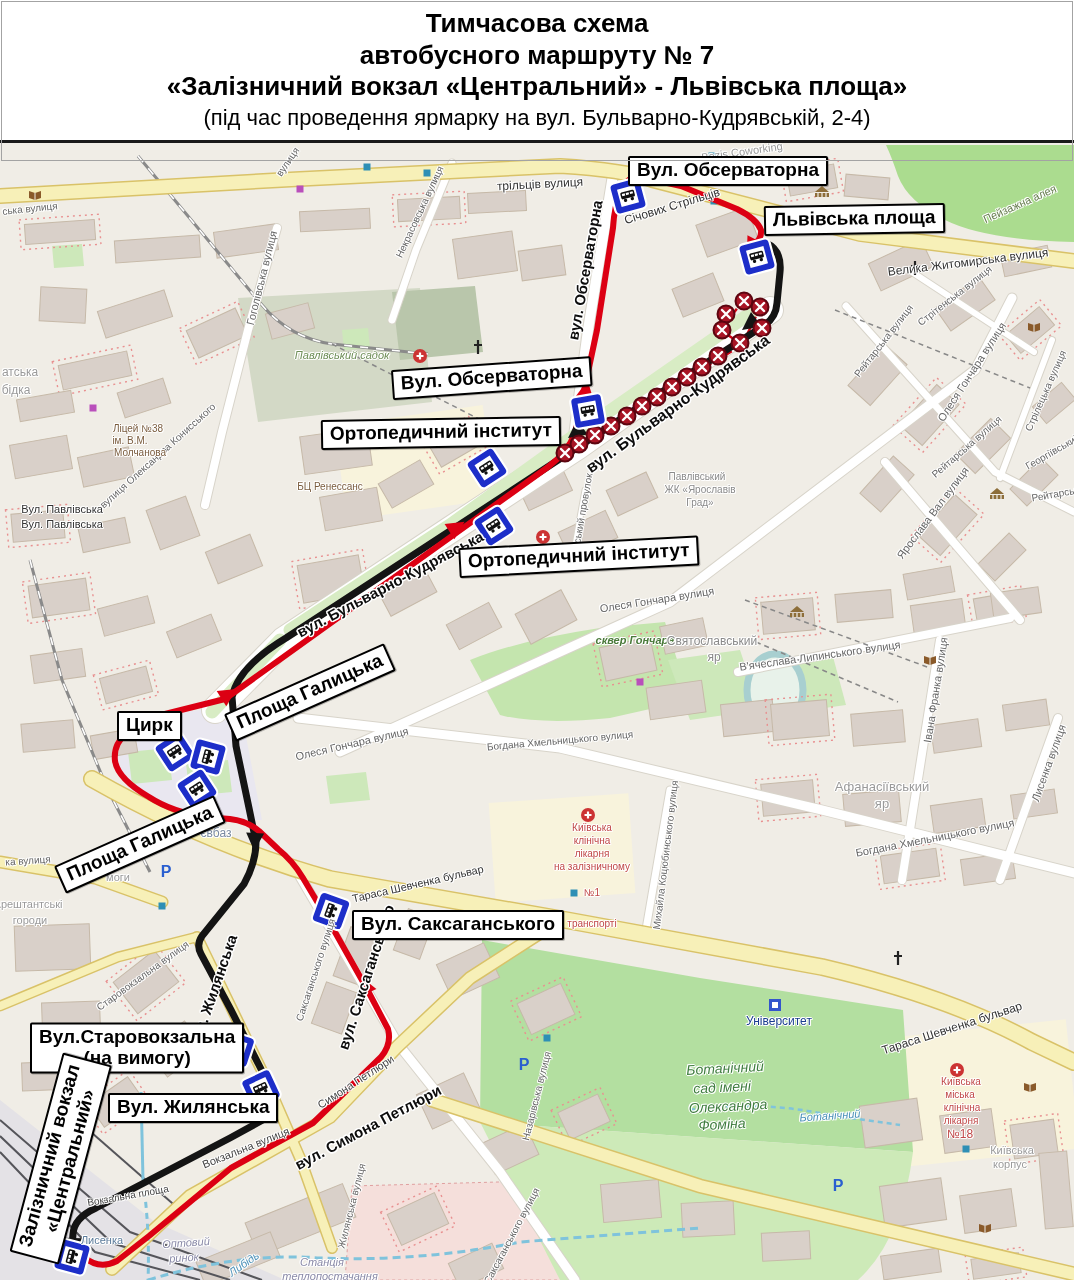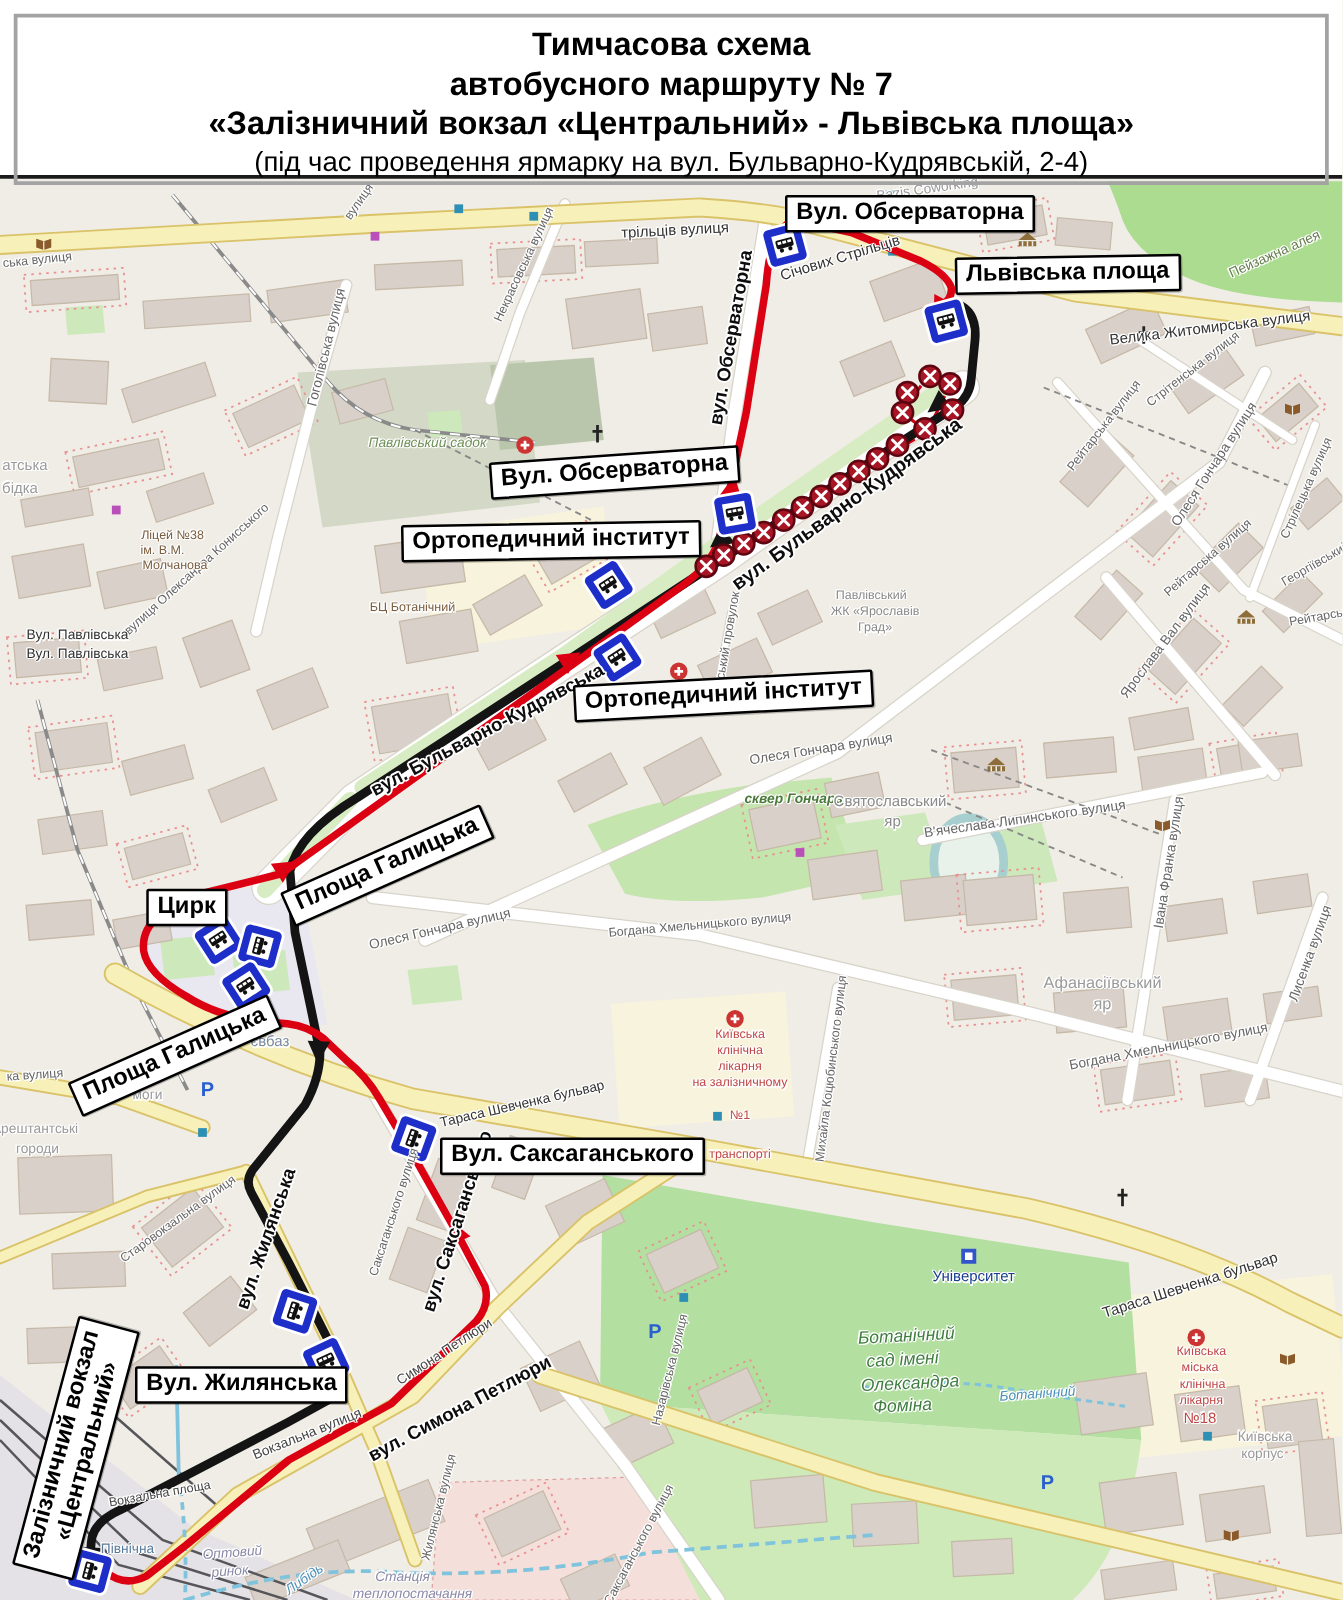--- a/index.html
+++ b/index.html
@@ -9,21 +9,21 @@
   #text-layer{position:absolute;left:0;top:0;width:1074px;height:1280px;pointer-events:none;}
   .mt{position:absolute;white-space:nowrap;line-height:1;
       text-shadow:1px 0 0 #fff,-1px 0 0 #fff,0 1px 0 #fff,0 -1px 0 #fff,1px 1px 0 #fff,-1px -1px 0 #fff;}
   .ann{position:absolute;white-space:nowrap;line-height:1;font-weight:bold;color:#0d0d0d;
       text-shadow:1.5px 0 0 #fff,-1.5px 0 0 #fff,0 1.5px 0 #fff,0 -1.5px 0 #fff,1px 1px 0 #fff,-1px -1px 0 #fff,1px -1px 0 #fff,-1px 1px 0 #fff;}
   .callout{position:absolute;background:#fff;border:2px solid #000;border-radius:2px;
       padding:2px 7px 3px 7px;font-size:19px;font-weight:bold;color:#000;white-space:nowrap;
       text-align:center;line-height:1.1;box-shadow:1px 1px 0 rgba(0,0,0,.25);}
   #title-box{position:absolute;left:0;top:0;width:1074px;height:143px;background:#fff;
       border-bottom:3px solid #1a1a1a;box-sizing:border-box;text-align:center;z-index:50;}
-  #title-box .inner{border:3px solid #a3a3a3;margin:11px;height:137px;box-sizing:border-box;padding-top:6px;}
+  #title-box .inner{border:1px solid #a3a3a3;margin:1px;height:160px;box-sizing:border-box;padding-top:6px;}
   .t-main{font-size:26px;font-weight:bold;color:#000;line-height:1.22;}
   .t-sub{font-size:22px;font-weight:normal;color:#000;line-height:1.35;}
 </style>
 </head>
 <body>
 
 <div id="poster">
 
   <svg id="map-svg" viewBox="0 0 1074 1280">
     <defs>
@@ -361,21 +361,21 @@
       <div class="mt" style="left: 1020px; top: 204px; font-size: 11px; color: rgb(102, 125, 78); transform: translate(-50%, -50%) rotate(-24deg);">Пейзажна алея</div>
       <div class="mt" style="left: 420px; top: 212px; font-size: 10px; color: rgb(102, 102, 102); transform: translate(-50%, -50%) rotate(-65deg);">Некрасовська вулиця</div>
       <div class="mt" style="left: 262px; top: 278px; font-size: 11px; color: rgb(102, 102, 102); transform: translate(-50%, -50%) rotate(-76deg);">Гоголівська вулиця</div>
       <div class="mt" style="left: 158px; top: 456px; font-size: 10px; color: rgb(102, 102, 102); transform: translate(-50%, -50%) rotate(-42deg);">вулиця Олександра Конисського</div>
       <div class="mt" style="left: 62px; top: 509px; font-size: 11px; color: rgb(51, 51, 51); transform: translate(-50%, -50%) rotate(0deg);">Вул. Павлівська</div>
       <div class="mt" style="left: 62px; top: 524px; font-size: 11px; color: rgb(51, 51, 51); transform: translate(-50%, -50%) rotate(0deg);">Вул. Павлівська</div>
       <div class="mt" style="left: 342px; top: 355px; font-size: 11px; color: rgb(111, 143, 88); transform: translate(-50%, -50%) rotate(0deg); font-style: italic;">Павлівський садок</div>
       <div class="mt" style="left: 138px; top: 429px; font-size: 10px; color: rgb(122, 92, 62); transform: translate(-50%, -50%) rotate(0deg);">Ліцей №38</div>
       <div class="mt" style="left: 130px; top: 441px; font-size: 10px; color: rgb(122, 92, 62); transform: translate(-50%, -50%) rotate(0deg);">ім. В.М.</div>
       <div class="mt" style="left: 140px; top: 453px; font-size: 10px; color: rgb(122, 92, 62); transform: translate(-50%, -50%) rotate(0deg);">Молчанова</div>
-      <div class="mt" style="left: 330px; top: 487px; font-size: 10px; color: rgb(122, 92, 62); transform: translate(-50%, -50%) rotate(0deg);">БЦ Ботанічний</div>
+      <div class="mt" style="left: 330px; top: 487px; font-size: 10px; color: rgb(122, 92, 62); transform: translate(-50%, -50%) rotate(0deg);">БЦ Ренессанс</div>
       <div class="mt" style="left: 697px; top: 477px; font-size: 10px; color: rgb(138, 138, 138); transform: translate(-50%, -50%) rotate(0deg);">Павлівський</div>
       <div class="mt" style="left: 700px; top: 490px; font-size: 10px; color: rgb(138, 138, 138); transform: translate(-50%, -50%) rotate(0deg);">ЖК «Ярославів</div>
       <div class="mt" style="left: 700px; top: 503px; font-size: 10px; color: rgb(138, 138, 138); transform: translate(-50%, -50%) rotate(0deg);">Град»</div>
       <div class="mt" style="left: 581px; top: 522px; font-size: 10px; color: rgb(102, 102, 102); transform: translate(-50%, -50%) rotate(-80deg);">Чеховський провулок</div>
       <div class="mt" style="left: 657px; top: 600px; font-size: 11px; color: rgb(102, 102, 102); transform: translate(-50%, -50%) rotate(-9deg);">Олеся Гончара вулиця</div>
       <div class="mt" style="left: 352px; top: 744px; font-size: 11px; color: rgb(102, 102, 102); transform: translate(-50%, -50%) rotate(-13deg);">Олеся Гончара вулиця</div>
       <div class="mt" style="left: 972px; top: 372px; font-size: 11px; color: rgb(102, 102, 102); transform: translate(-50%, -50%) rotate(-57deg);">Олеся Гончара вулиця</div>
       <div class="mt" style="left: 635px; top: 640px; font-size: 11px; color: rgb(74, 122, 58); transform: translate(-50%, -50%) rotate(0deg); font-style: italic; font-weight: bold;">сквер Гончара</div>
       <div class="mt" style="left: 712px; top: 641px; font-size: 12px; color: rgb(138, 138, 138); transform: translate(-50%, -50%) rotate(0deg);">Святославський</div>
       <div class="mt" style="left: 714px; top: 657px; font-size: 12px; color: rgb(138, 138, 138); transform: translate(-50%, -50%) rotate(0deg);">яр</div>
@@ -416,21 +416,21 @@
       <div class="mt" style="left: 1058px; top: 494px; font-size: 10px; color: rgb(102, 102, 102); transform: translate(-50%, -50%) rotate(-10deg);">Рейтарська</div>
       <div class="mt" style="left: 933px; top: 513px; font-size: 11px; color: rgb(102, 102, 102); transform: translate(-50%, -50%) rotate(-53deg);">Ярослава Вал вулиця</div>
       <div class="mt" style="left: 216px; top: 833px; font-size: 12px; color: rgb(122, 138, 160); transform: translate(-50%, -50%) rotate(0deg);">євбаз</div>
       <div class="mt" style="left: 28px; top: 904px; font-size: 11px; color: rgb(154, 154, 154); transform: translate(-50%, -50%) rotate(0deg);">Арештантські</div>
       <div class="mt" style="left: 30px; top: 920px; font-size: 11px; color: rgb(154, 154, 154); transform: translate(-50%, -50%) rotate(0deg);">городи</div>
       <div class="mt" style="left: 118px; top: 877px; font-size: 11px; color: rgb(154, 154, 154); transform: translate(-50%, -50%) rotate(0deg);">моги</div>
       <div class="mt" style="left: 28px; top: 861px; font-size: 10px; color: rgb(102, 102, 102); transform: translate(-50%, -50%) rotate(-4deg);">ка вулиця</div>
       <div class="mt" style="left: 143px; top: 976px; font-size: 10px; color: rgb(102, 102, 102); transform: translate(-50%, -50%) rotate(-36deg);">Старовокзальна вулиця</div>
       <div class="mt" style="left: 246px; top: 1148px; font-size: 11px; color: rgb(68, 68, 68); transform: translate(-50%, -50%) rotate(-22deg);">Вокзальна вулиця</div>
       <div class="mt" style="left: 128px; top: 1196px; font-size: 10px; color: rgb(68, 68, 68); transform: translate(-50%, -50%) rotate(-10deg);">Вокзальна площа</div>
-      <div class="mt" style="left: 102px; top: 1240px; font-size: 11px; color: rgb(90, 122, 154); transform: translate(-50%, -50%) rotate(0deg);">Північна</div>
+      <div class="mt" style="left: 102px; top: 1240px; font-size: 11px; color: rgb(90, 122, 154); transform: translate(-50%, -50%) rotate(0deg);">Лисенка</div>
       <div class="mt" style="left: 186px; top: 1243px; font-size: 11px; color: rgb(138, 138, 168); transform: translate(-50%, -50%) rotate(-4deg); font-style: italic;">Оптовий</div>
       <div class="mt" style="left: 184px; top: 1258px; font-size: 11px; color: rgb(138, 138, 168); transform: translate(-50%, -50%) rotate(-4deg); font-style: italic;">ринок</div>
       <div class="mt" style="left: 322px; top: 1262px; font-size: 11px; color: rgb(138, 138, 168); transform: translate(-50%, -50%) rotate(0deg); font-style: italic;">Станція</div>
       <div class="mt" style="left: 330px; top: 1276px; font-size: 11px; color: rgb(138, 138, 168); transform: translate(-50%, -50%) rotate(0deg); font-style: italic;">теплопостачання</div>
       <div class="mt" style="left: 244px; top: 1264px; font-size: 11px; color: rgb(74, 144, 184); transform: translate(-50%, -50%) rotate(-35deg); font-style: italic;">Либідь</div>
       <div class="mt" style="left: 537px; top: 1096px; font-size: 10px; color: rgb(102, 102, 102); transform: translate(-50%, -50%) rotate(-76deg);">Назарівська вулиця</div>
       <div class="mt" style="left: 352px; top: 1206px; font-size: 10px; color: rgb(102, 102, 102); transform: translate(-50%, -50%) rotate(-76deg);">Жилянська вулиця</div>
       <div class="mt" style="left: 316px; top: 970px; font-size: 10px; color: rgb(102, 102, 102); transform: translate(-50%, -50%) rotate(-72deg);">Саксаганського вулиця</div>
       <div class="mt" style="left: 512px; top: 1236px; font-size: 10px; color: rgb(102, 102, 102); transform: translate(-50%, -50%) rotate(-62deg);">Саксаганського вулиця</div>
       <div class="mt" style="left: 356px; top: 1082px; font-size: 11px; color: rgb(68, 68, 68); transform: translate(-50%, -50%) rotate(-33deg);">Симона Петлюри</div>
@@ -464,20 +464,24 @@
       </div>
       <div class="callout" style="left: 117px; top: 726px; transform-origin: left center; transform: translateY(-50%) rotate(0deg);">
         <div>Цирк</div>
       </div>
       <div class="callout" style="left: 60px; top: 880px; transform-origin: left center; transform: translateY(-50%) rotate(-24deg);">
         <div>Площа Галицька</div>
       </div>
       <div class="callout" style="left: 352px; top: 925px; transform-origin: left center; transform: translateY(-50%) rotate(0deg);">
         <div>Вул. Саксаганського</div>
       </div>
+      <div class="callout" style="left: 30px; top: 1048px; transform-origin: left center; transform: translateY(-50%) rotate(0deg);">
+        <div>Вул.Старовокзальна</div>
+        <div>(на вимогу)</div>
+      </div>
       <div class="callout" style="left: 108px; top: 1108px; transform-origin: left center; transform: translateY(-50%) rotate(0deg);">
         <div>Вул. Жилянська</div>
       </div>
       <div class="callout" style="left: 34px; top: 1258px; transform-origin: left center; transform: translateY(-50%) rotate(-75deg);">
         <div>Залізничний вокзал</div>
         <div>«Центральний»</div>
       </div>
     </div>
 
   <div id="title-box">

